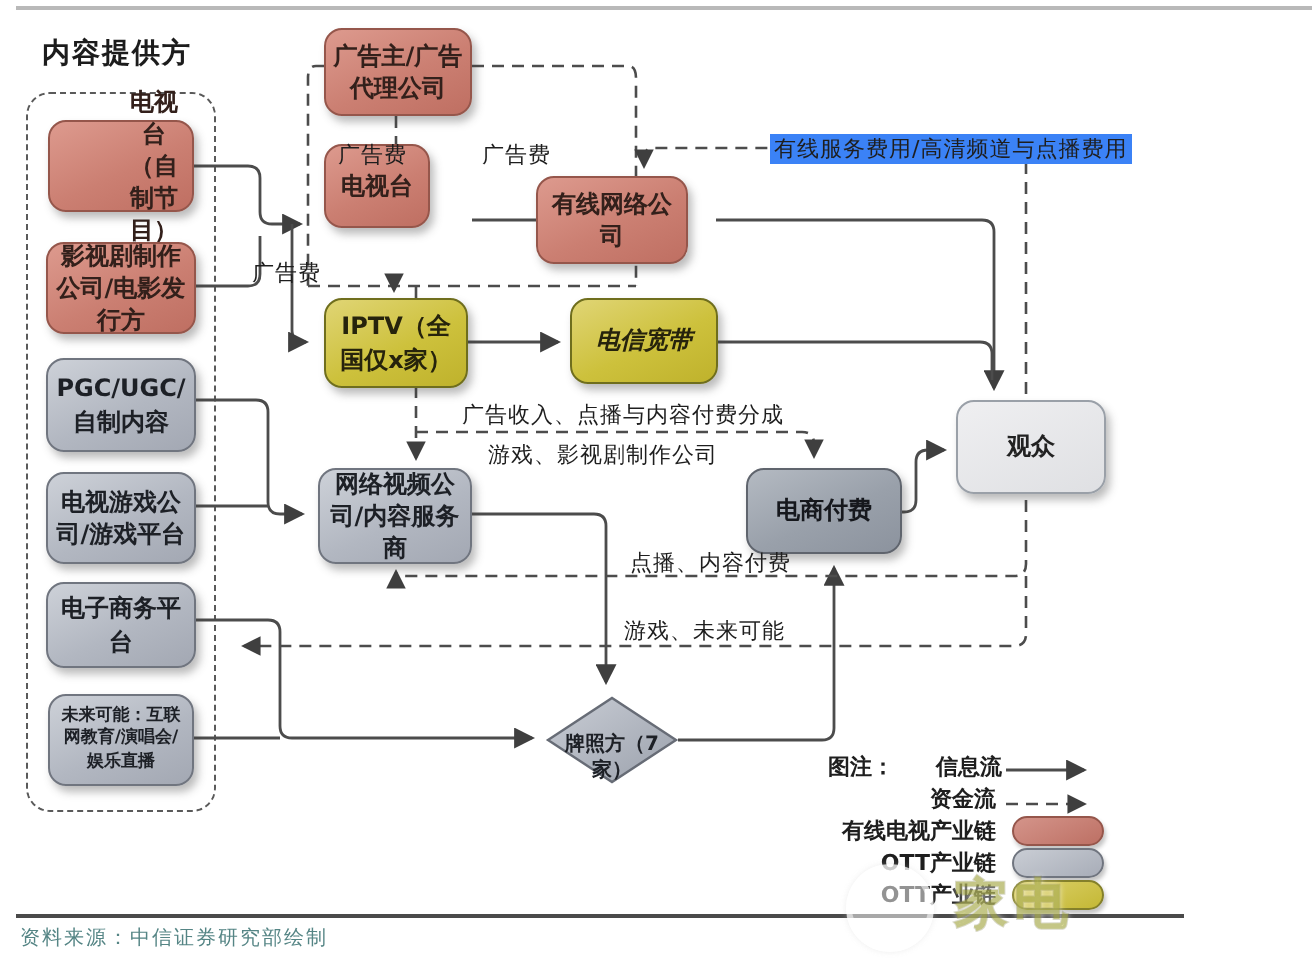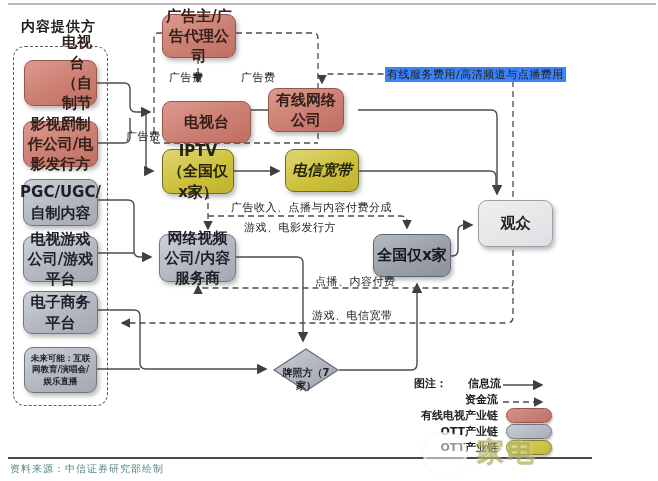--- a/index.html
+++ b/index.html
@@ -10,21 +10,21 @@
   .topline{position:absolute;left:8px;top:3px;width:648px;height:2px;background:#b9b9b9;}
   .group-title{position:absolute;left:21px;top:18px;font-size:14px;font-weight:bold;color:#1c1c1c;letter-spacing:1px;}
   .provider-frame{
     position:absolute;left:13px;top:46px;width:93px;height:358px;
     border:1.6px dashed #5a5a5a;border-radius:12px;background:transparent;z-index:1;
   }
   svg.wires{position:absolute;left:0;top:0;z-index:2;}
   .node{
     position:absolute;z-index:3;border-radius:9px;
     display:flex;align-items:center;justify-content:center;text-align:center;
-    font-size:15px;font-weight:600;line-height:1.35;padding:2px 3px;box-sizing:border-box;
+    font-size:12px;font-weight:600;line-height:1.35;padding:2px 3px;box-sizing:border-box;
     box-shadow:2px 3px 4px rgba(60,60,60,.35);
   }
   .salmon{background:linear-gradient(155deg,#dd9a8e 0%,#cb7f72 55%,#bf6f62 100%);border:1px solid #95564b;color:#33201b;}
   .yellow{background:linear-gradient(155deg,#e0d575 0%,#cdc13c 55%,#bfb22c 100%);border:1px solid #6f6e1d;color:#26230c;}
   .gray{background:linear-gradient(155deg,#cdd1d8 0%,#b2b7c1 55%,#a3a8b3 100%);border:1px solid #70757f;color:#1d2026;}
   .darkgray{background:linear-gradient(155deg,#b4bac2 0%,#99a0aa 55%,#8c939e 100%);border:1px solid #5f646d;color:#16181d;}
   .light{background:linear-gradient(155deg,#efeff1 0%,#dfe0e3 100%);border:1px solid #9aa0a8;color:#222;}
   .flow-label{position:absolute;z-index:4;font-size:11px;font-weight:500;color:#1e1e1e;white-space:nowrap;letter-spacing:.5px;}
   .bgwhite{background:#3b82f6;padding:0 2px;}
   .diamond-label{
@@ -104,37 +104,37 @@
   </svg>
 
   <div class="node salmon" style="left:24px;top:60px;width:73px;height:46px;padding-left:36px;">电视台（自制节目）</div>
   <div class="node salmon" style="left:23px;top:121px;width:75px;height:46px;">影视剧制作公司/电影发行方</div>
   <div class="node gray" style="left:23px;top:179px;width:75px;height:47px;">PGC/UGC/自制内容</div>
   <div class="node gray" style="left:23px;top:236px;width:75px;height:46px;">电视游戏公司/游戏平台</div>
   <div class="node gray" style="left:23px;top:291px;width:75px;height:43px;">电子商务平台</div>
   <div class="node gray" style="left:24px;top:347px;width:73px;height:46px;font-size:8.5px;">未来可能：互联网教育/演唱会/娱乐直播</div>
 
   <div class="node salmon" style="left:162px;top:14px;width:74px;height:44px;">广告主/广告代理公司</div>
-  <div class="node salmon" style="left:162px;top:101px;width:89px;height:42px;">电视台</div>
+  <div class="node salmon" style="left:162px;top:72px;width:53px;height:42px;">电视台</div>
   <div class="node yellow" style="left:162px;top:149px;width:72px;height:45px;">IPTV（全国仅x家）</div>
   <div class="node gray" style="left:159px;top:234px;width:77px;height:48px;">网络视频公司/内容服务商</div>
   <div class="node salmon" style="left:268px;top:88px;width:76px;height:44px;">有线网络公司</div>
   <div class="node yellow" style="left:285px;top:149px;width:74px;height:43px;font-style:italic;">电信宽带</div>
-  <div class="node darkgray" style="left:373px;top:234px;width:78px;height:43px;">全国仅x家</div>
+  <div class="node darkgray" style="left:373px;top:234px;width:78px;height:43px;">电商付费</div>
   <div class="node light" style="left:478px;top:200px;width:75px;height:47px;">观众</div>
   <div class="diamond-label">牌照方（7家）</div>
 
   <div class="flow-label" style="left:169px;top:70px;">广告费</div>
   <div class="flow-label" style="left:241px;top:70px;">广告费</div>
   <div class="flow-label" style="left:126px;top:129px;">广告费</div>
   <div class="flow-label bgwhite" style="left:385px;top:67px;">有线服务费用/高清频道与点播费用</div>
   <div class="flow-label" style="left:231px;top:200px;">广告收入、点播与内容付费分成</div>
-  <div class="flow-label" style="left:244px;top:220px;">游戏、电影发行方</div>
+  <div class="flow-label" style="left:244px;top:220px;">游戏、影视剧制作公司</div>
   <div class="flow-label" style="left:315px;top:274px;">点播、内容付费</div>
-  <div class="flow-label" style="left:312px;top:308px;">游戏、电信宽带</div>
+  <div class="flow-label" style="left:312px;top:308px;">游戏、未来可能</div>
 
   <div class="legend">
     <div class="legend-row">
       <span>图注：</span>
       <span class="legend-text" style="width:54px;">信息流</span>
       <span class="legend-sym"></span>
     </div>
     <div class="legend-row">
       <span class="legend-text">资金流</span>
       <span class="legend-sym"></span>

